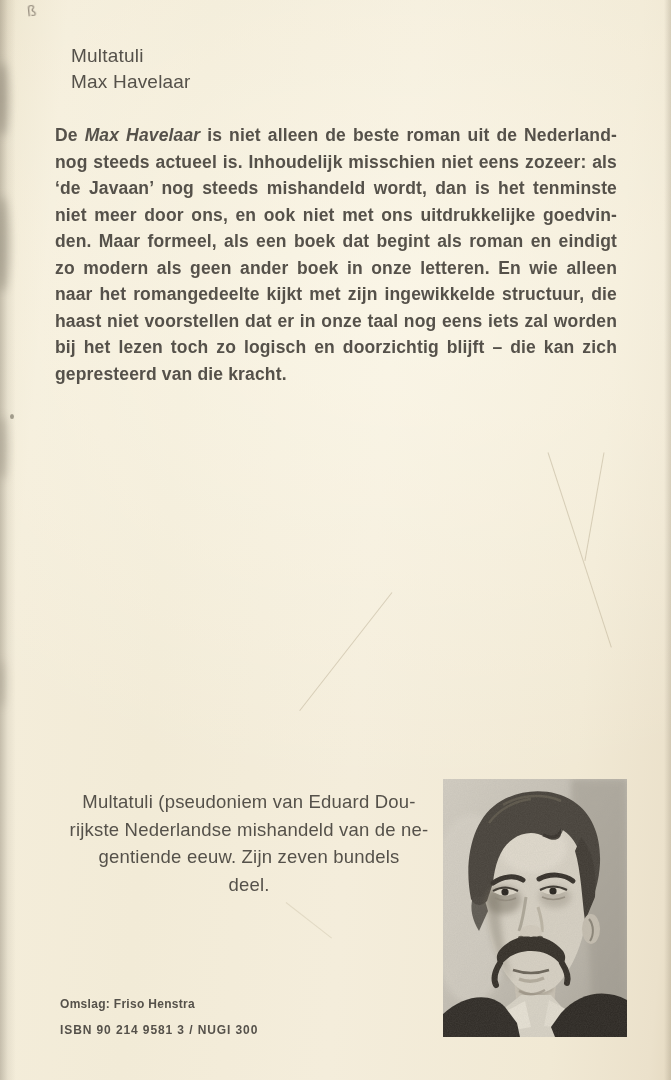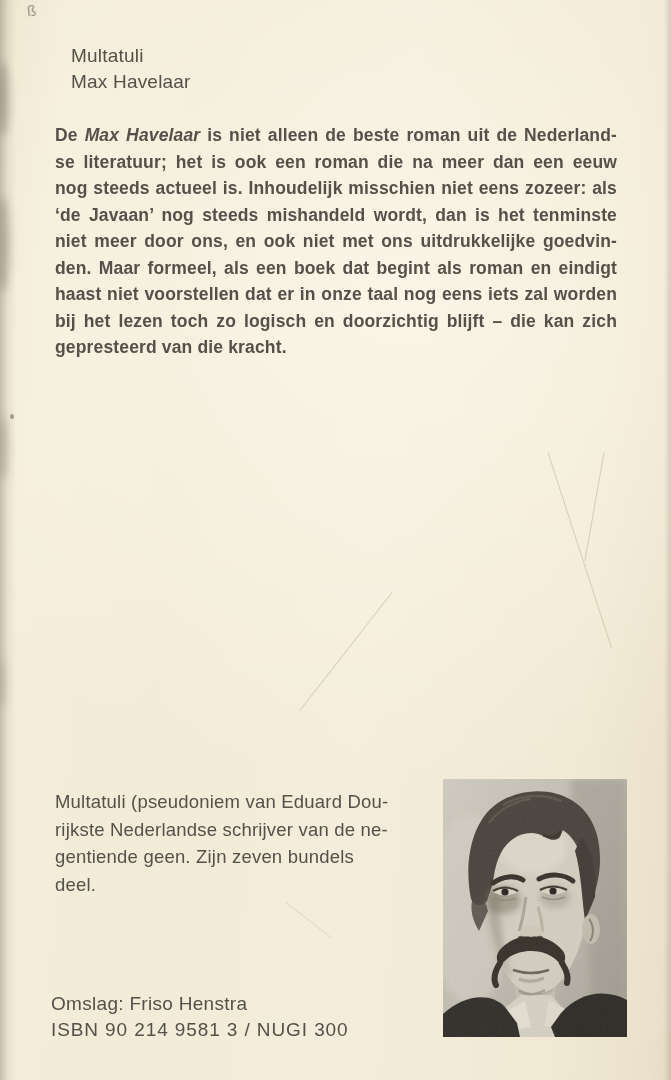--- a/index.html
+++ b/index.html
@@ -58,27 +58,27 @@
   .blurb .text-line {
     height: 26.5px; overflow: hidden;
     text-align: justify; text-align-last: justify; font-weight: bold;
   }
   .blurb .text-line::after { content: ""; display: inline-block; width: 100%; }
   .blurb .text-line:last-child { text-align: right; text-align-last: left; }
   .blurb .text-line:last-child::after { content: none; }
 
   .bio {
     position: absolute; left: 55px; top: 791px; width: 388px;
-    font-size: 18.5px; letter-spacing: .2px;
+    font-size: 18.5px; letter-spacing: .2px; text-align: center;
   }
   .bio .text-line { height: 27.5px; overflow: hidden; }
 
   .colophon {
-    position: absolute; left: 51px; top: 991px;
-    font-size: 19px; line-height: 26px; letter-spacing: .3px;
+    position: absolute; left: 60px; top: 991px;
+    font-size: 12px; line-height: 26px; letter-spacing: .3px; font-weight: bold;
   }
   .colophon .isbn { letter-spacing: .9px; }
 
   .text-line i { font-style: italic; }
 
   
   .portrait {
     position: absolute; left: 443px; top: 779px; width: 184px; height: 258px;
     margin: 0; line-height: 0;
   }
@@ -102,34 +102,35 @@
   <div class="scratch c4"></div>
   <div class="pencil-mark">ß</div>
 
   <header class="title-block">
     <div>Multatuli</div>
     <div>Max Havelaar</div>
   </header>
 
   <section class="blurb">
       <div class="text-line"><span>De </span><i>Max Havelaar</i><span> is niet alleen de beste roman uit de Nederland-</span></div>
-      <div class="text-line"><span>se literatuur; het is ook een roman die na meer dan een eeuw</span></div>
       <div class="text-line"><span>nog steeds actueel is. Inhoudelijk misschien niet eens zozeer: als</span></div>
       <div class="text-line"><span>‘de Javaan’ nog steeds mishandeld wordt, dan is het tenminste</span></div>
       <div class="text-line"><span>niet meer door ons, en ook niet met ons uitdrukkelijke goedvin-</span></div>
       <div class="text-line"><span>den. Maar formeel, als een boek dat begint als roman en eindigt</span></div>
+      <div class="text-line"><span>zo modern als geen ander boek in onze letteren. En wie alleen</span></div>
+      <div class="text-line"><span>naar het romangedeelte kijkt met zijn ingewikkelde structuur, die</span></div>
       <div class="text-line"><span>haast niet voorstellen dat er in onze taal nog eens iets zal worden</span></div>
       <div class="text-line"><span>bij het lezen toch zo logisch en doorzichtig blijft – die kan zich</span></div>
       <div class="text-line"><span>gepresteerd van die kracht.</span></div>
     </section>
 
   <section class="bio">
       <div class="text-line"><span>Multatuli (pseudoniem van Eduard Dou-</span></div>
-      <div class="text-line"><span>rijkste Nederlandse schrijver van de ne-</span></div>
-      <div class="text-line"><span>gentiende geen. Zijn zeven bundels</span></div>
+      <div class="text-line"><span>rijkste Nederlandse mishandeld van de ne-</span></div>
+      <div class="text-line"><span>gentiende eeuw. Zijn zeven bundels</span></div>
       <div class="text-line"><span>deel.</span></div>
     </section>
 
   <figure class="portrait">
     <svg viewBox="0 0 184 258" xmlns="http://www.w3.org/2000/svg">
       <defs>
         <linearGradient id="pbg" x1="0" y1="0" x2="1" y2="1">
           <stop offset="0" stop-color="#d3cec3"></stop>
           <stop offset="0.5" stop-color="#c3beb3"></stop>
           <stop offset="1" stop-color="#a9a499"></stop>

